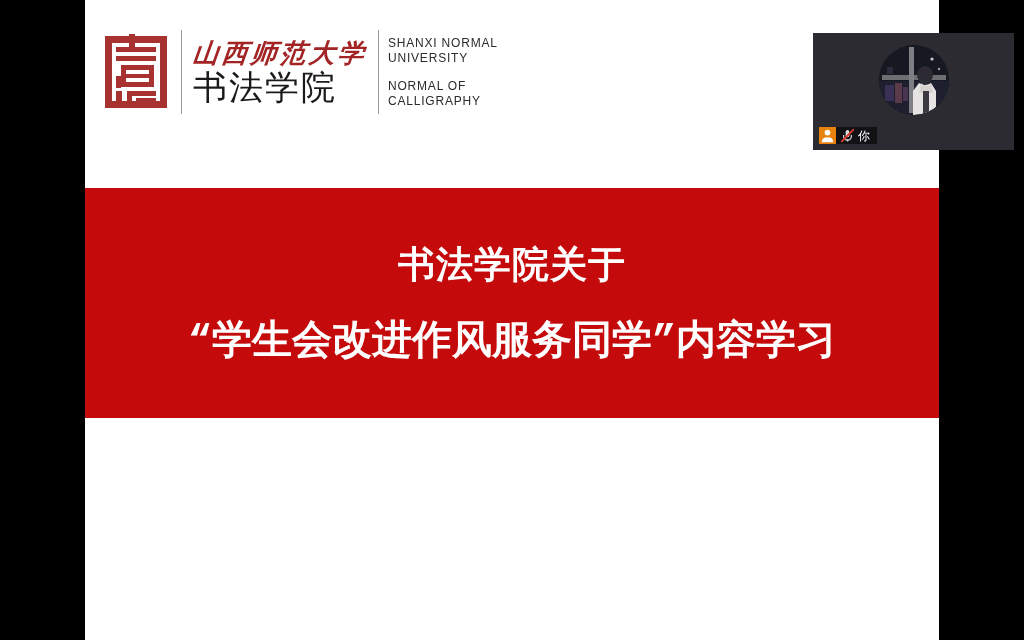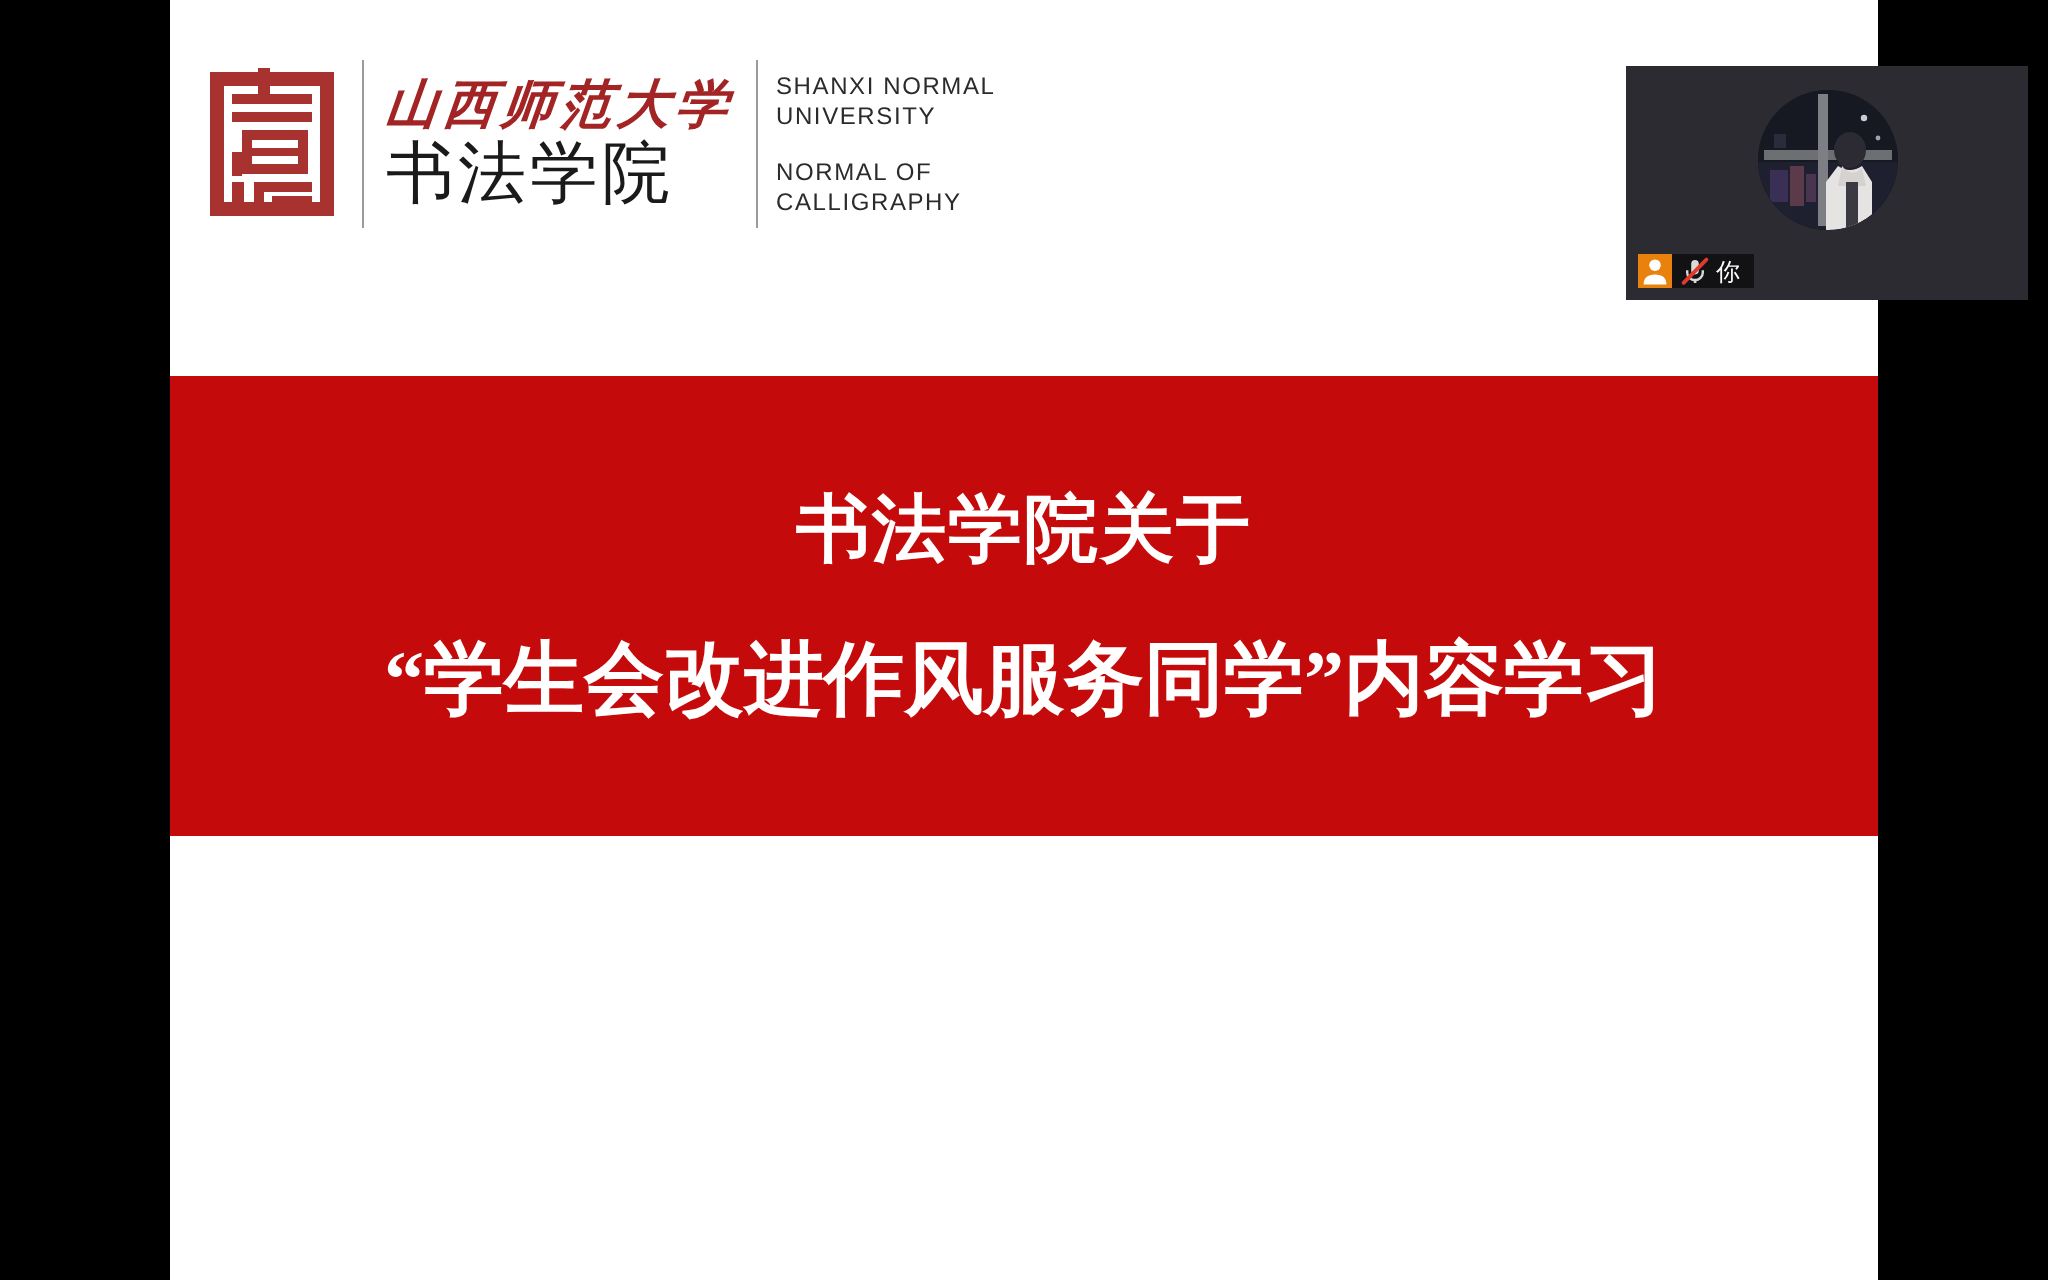--- a/index.html
+++ b/index.html
@@ -107,21 +107,21 @@
     width: 854px;
     height: 230px;
     background: #c40a0a;
     display: flex;
     flex-direction: column;
     align-items: center;
     justify-content: center;
   }
   .title-line {
     color: #ffffff;
-    font-family: Liberation Serif, serif;
+    font-family: Liberation Mono, monospace;
     font-weight: 700;
     white-space: nowrap;
     text-align: right;
   }
   #title-line-1 {
     font-size: 37px;
     letter-spacing: 1px;
     margin-bottom: 22px;
   }
   #title-line-2 {

